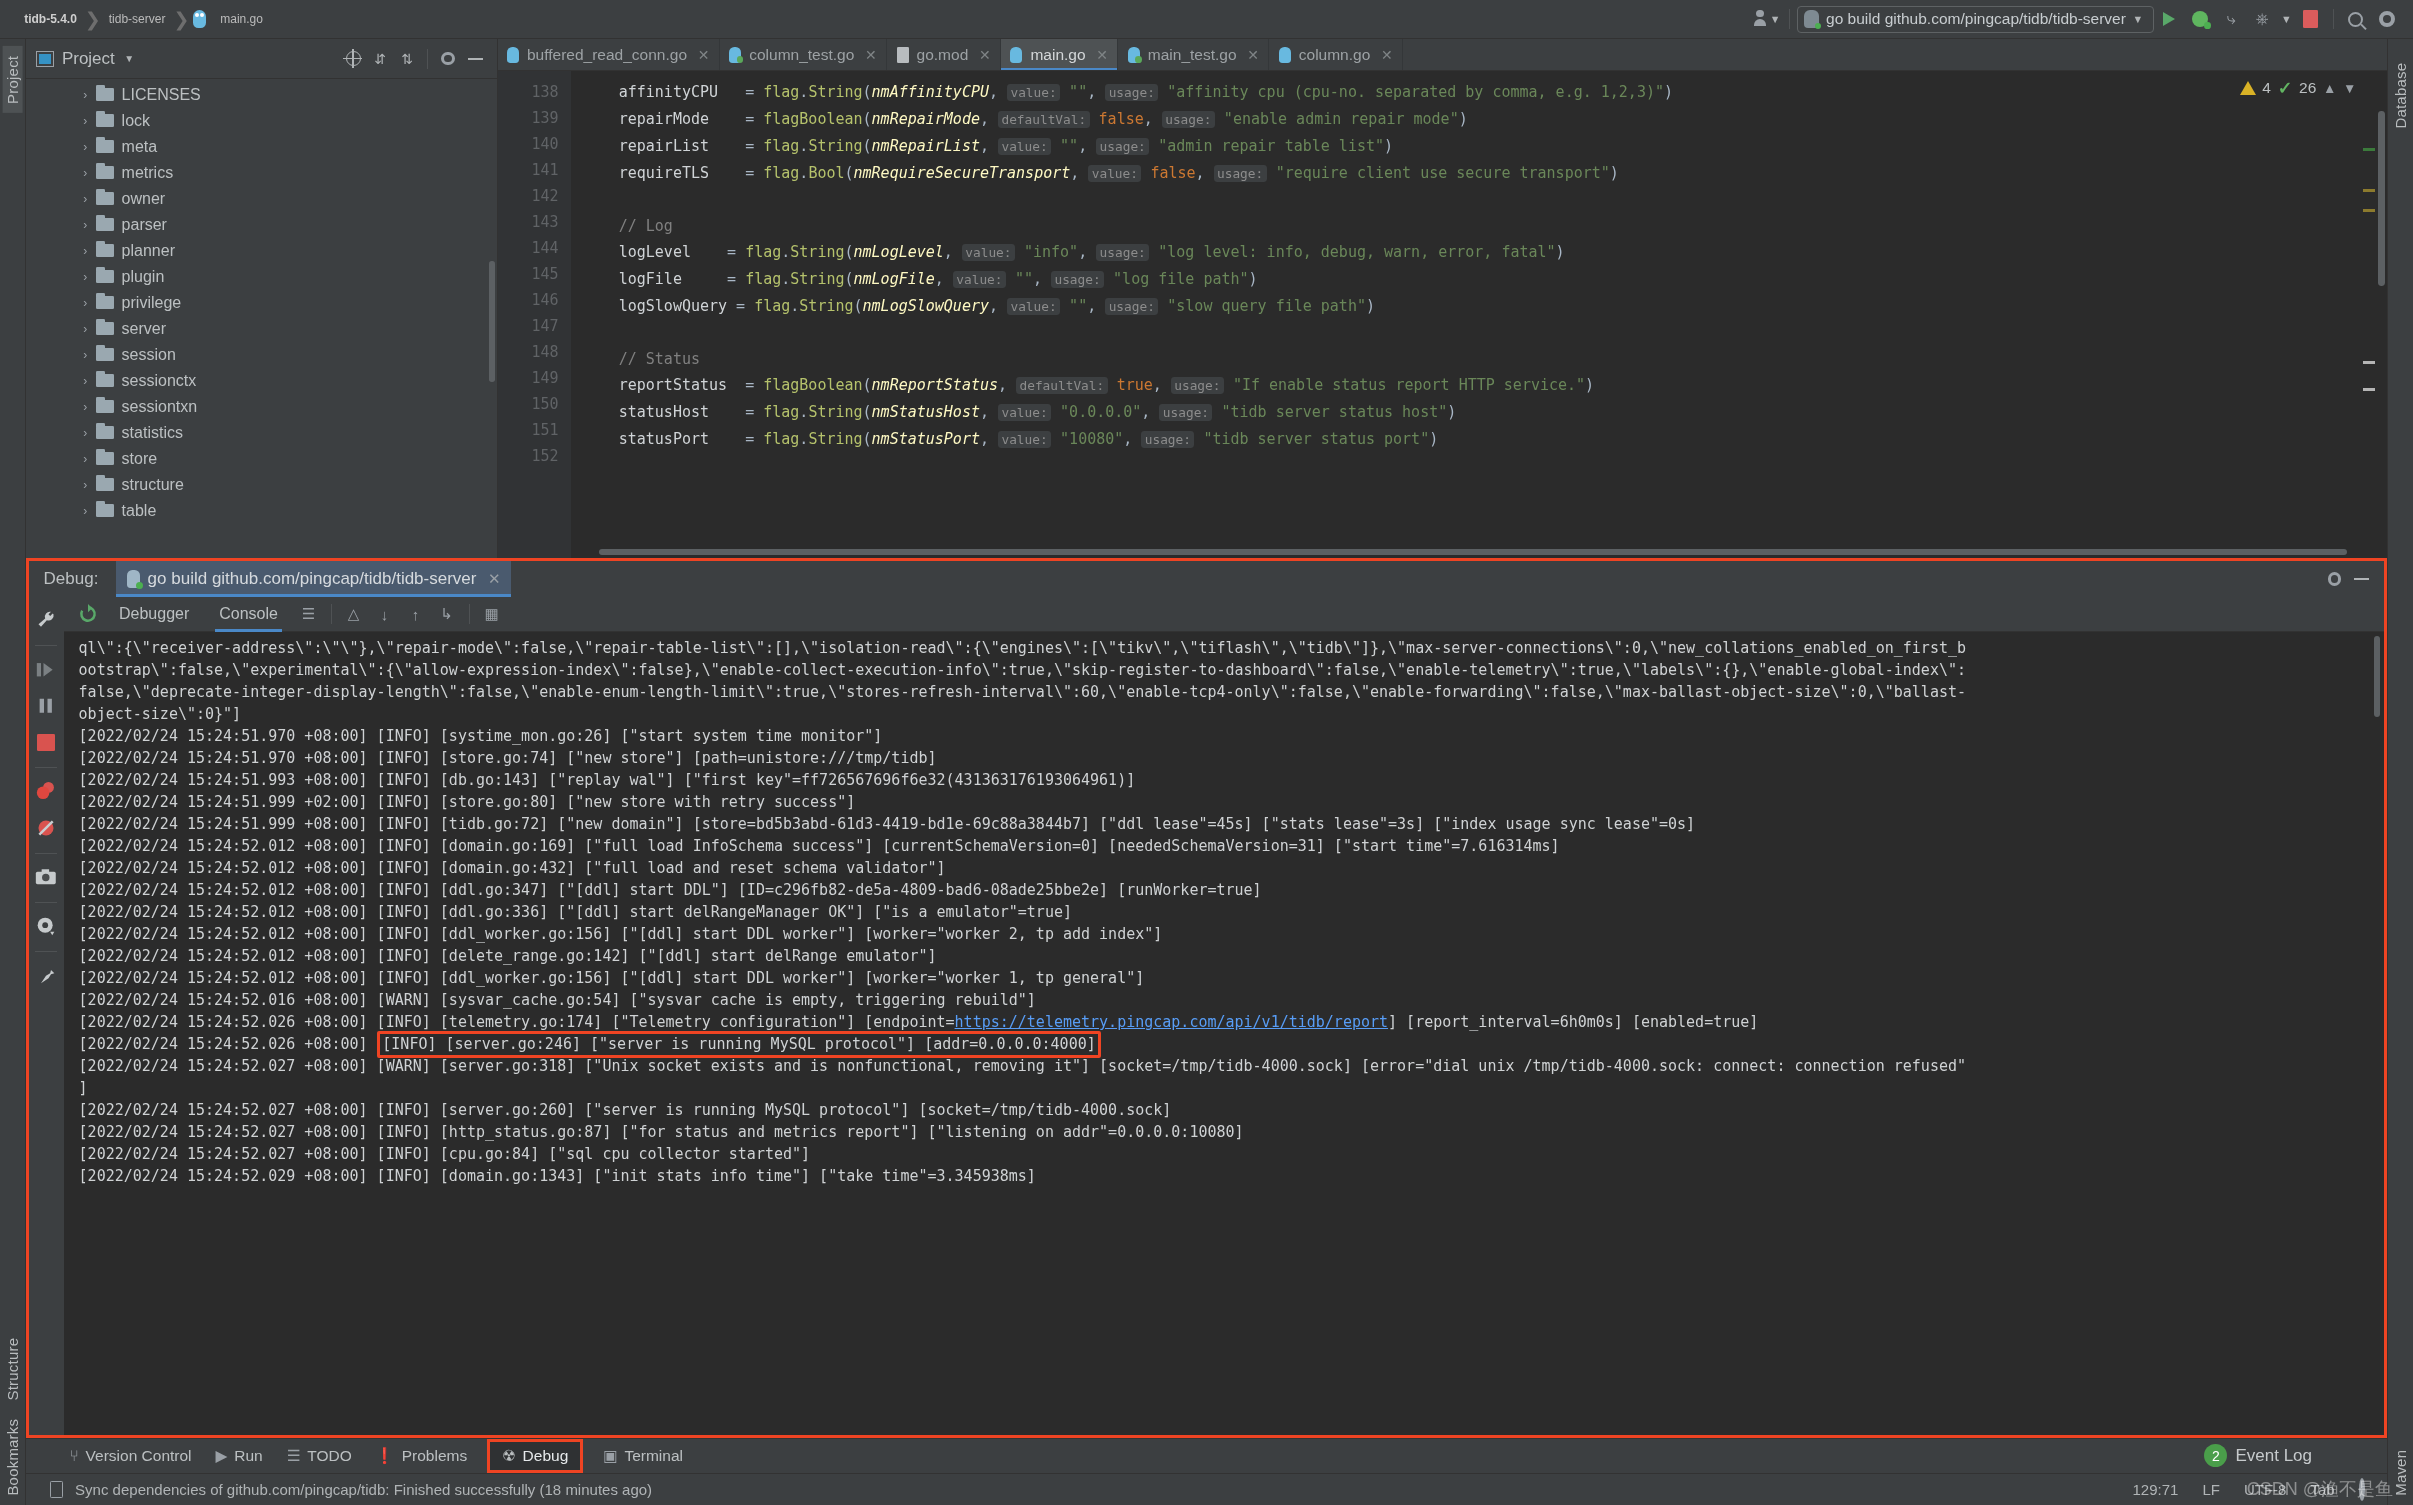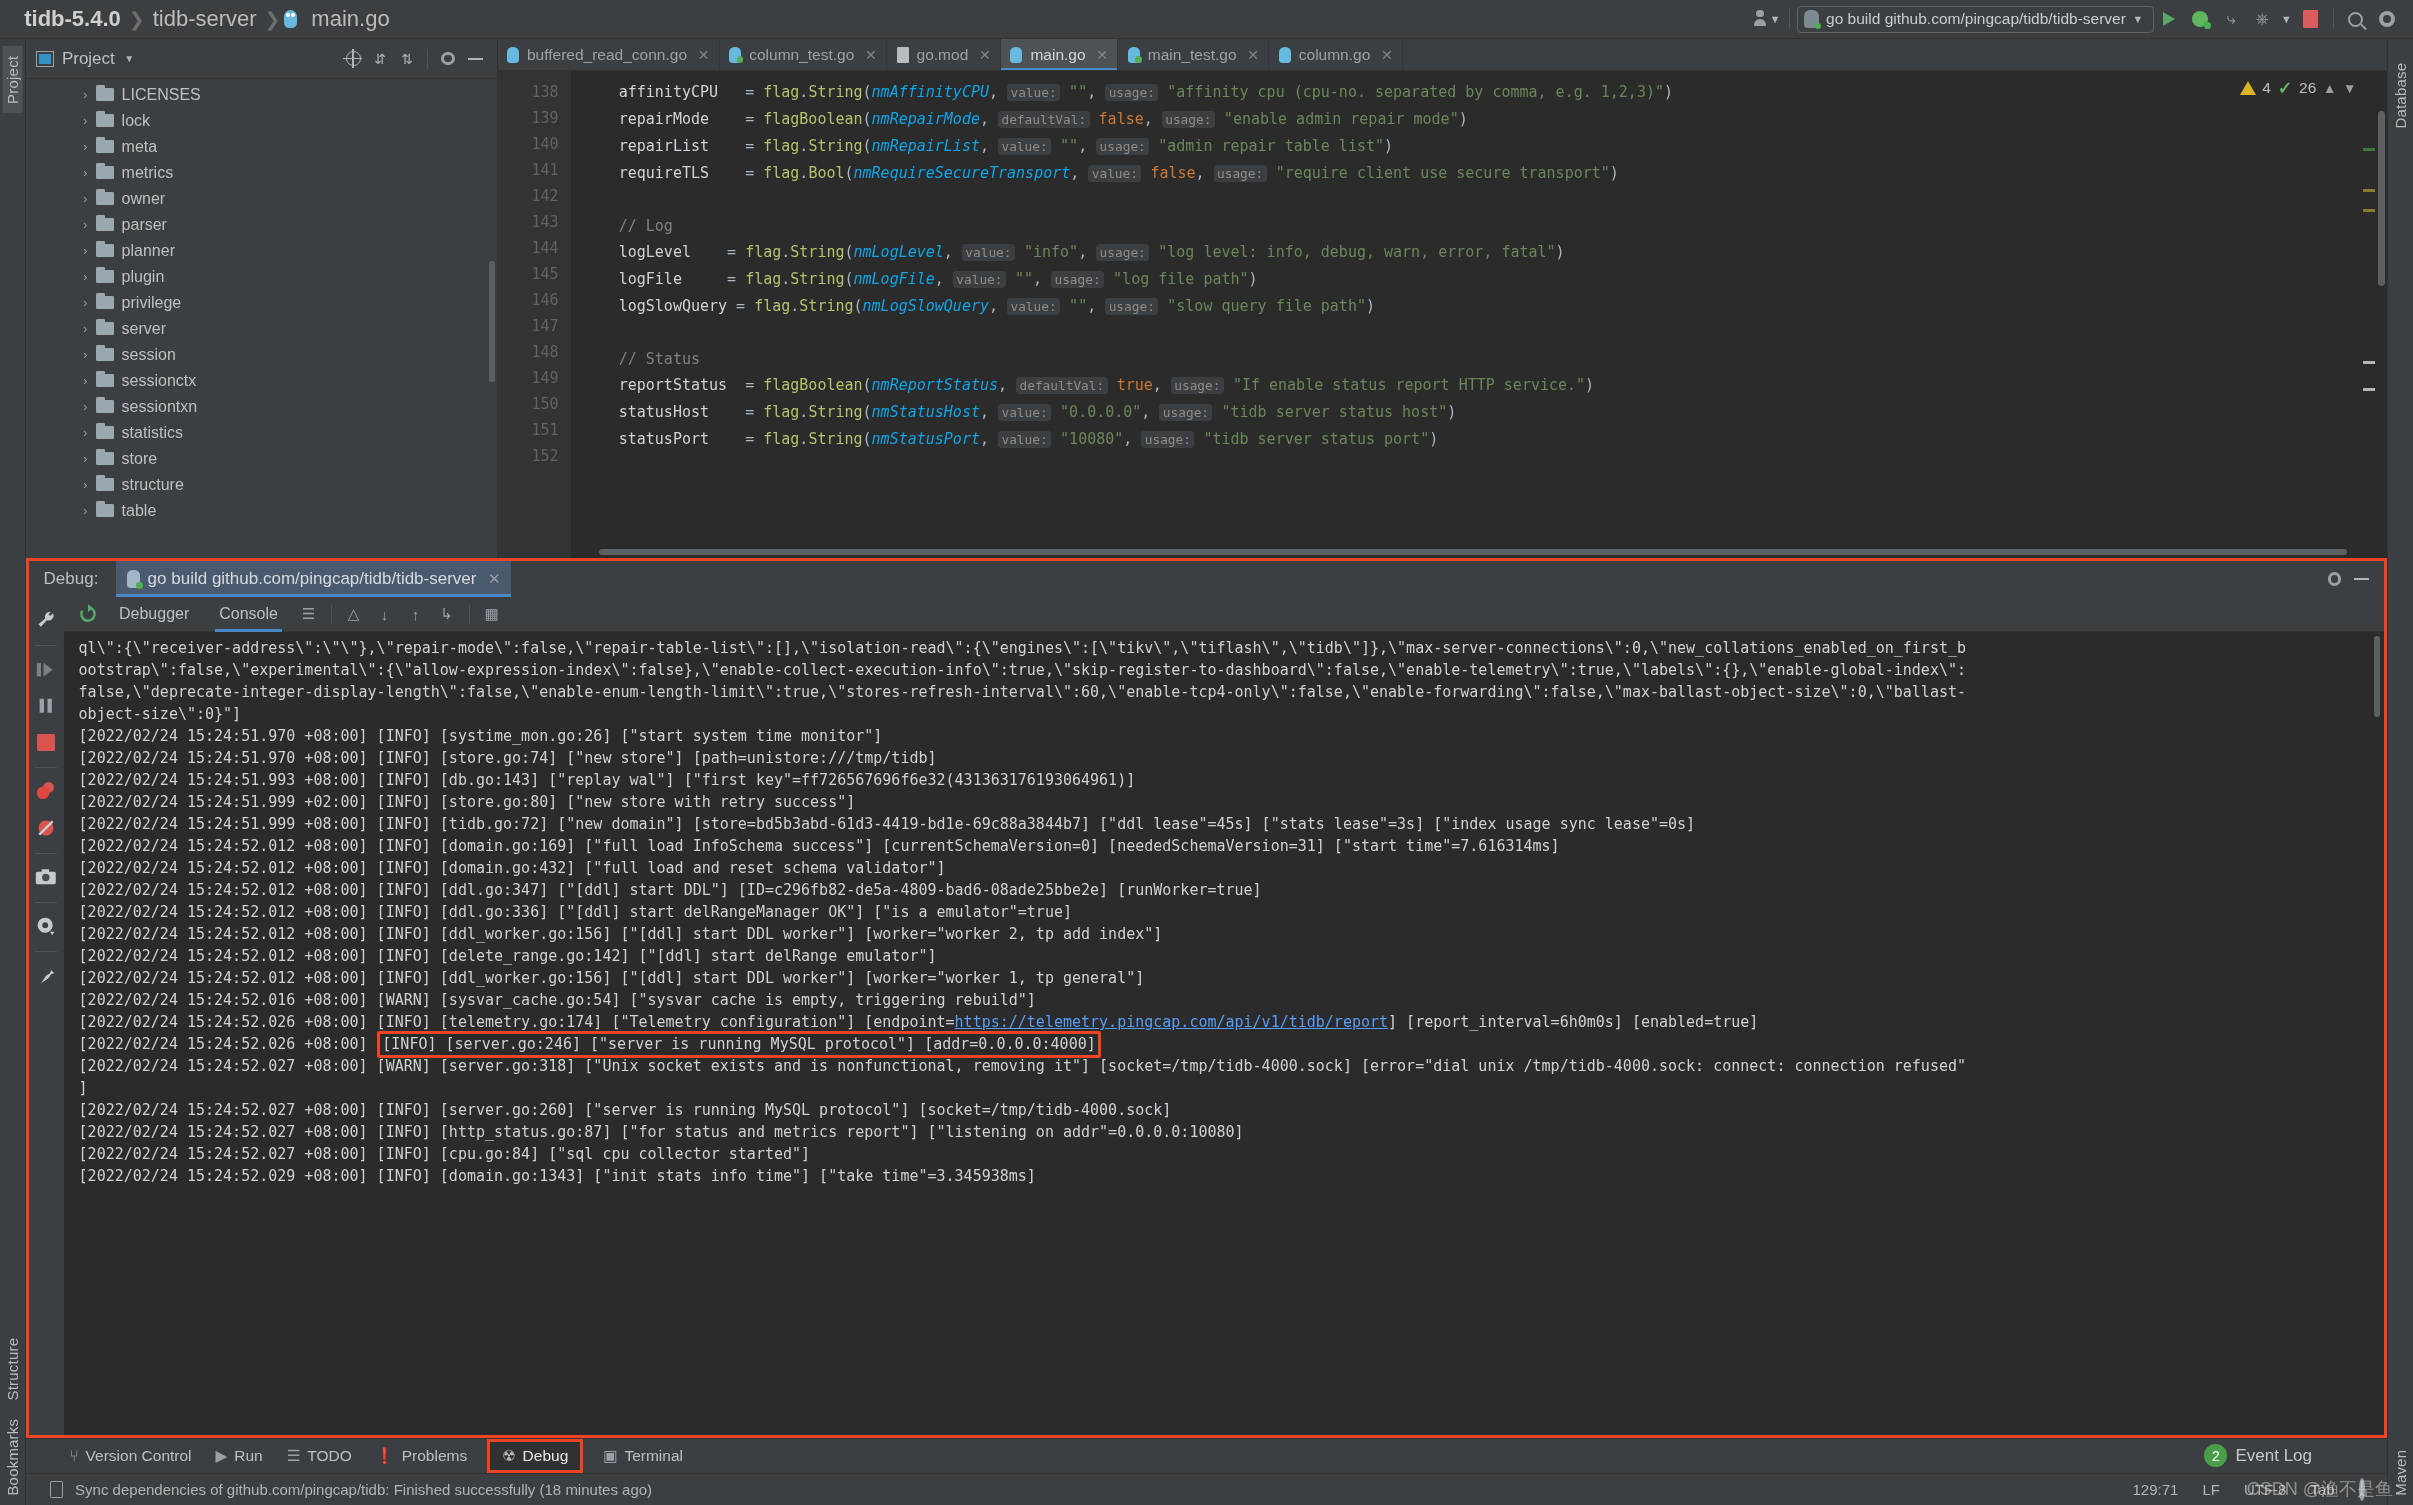--- a/index.html
+++ b/index.html
@@ -19,21 +19,21 @@
   
   .topbar {
     height: 39px; flex: 0 0 39px;
     background: #3c3f41;
     display: flex; align-items: center;
     padding: 0 10.8px 0 17.5px;
     border-bottom: 0.7px solid #323232;
   }
   .crumbs { display: flex; align-items: center; gap: 0; }
   .crumb {
-    color: #bbbbbb; font-size: 22px; padding: 0 6.7px;
+    color: #bbbbbb; font-size: 12px; padding: 0 6.7px;
     white-space: nowrap;
   }
   .crumb.bold { font-weight: bold; color: #cfcfcf; }
   .crumb-sep { color: #6e6e6e; font-size: 19px; padding: 0 1.3px; }
   .go-gopher {
     width: 17.5px; height: 20px; display: inline-block;
     position: relative; margin-right: 5.4px; vertical-align: middle;
   }
   .go-gopher i {
     position: absolute; left: 2px; top: 1.3px;
@@ -224,21 +224,21 @@
     color: #606366; font-size: 15px; font-family: "DejaVu Sans Mono", monospace;
     line-height: 26px;
   }
   .code {
     flex: 1 1 auto; padding: 8px 0 0 12px; overflow: hidden;
     font-family: "DejaVu Sans Mono", monospace; font-size: 15px;
     line-height: 26px; color: #a9b7c6; white-space: pre;
   }
   .code .kw { color: #cc7832; }
   .code .fn { color: #b5c26c; }
-  .code .param { color: #0ea5e9; font-style: italic; }
+  .code .param { color: #fef9c3; font-style: italic; }
   .code .str { color: #6a8759; }
   .code .cmt { color: #808080; }
   .code .hint {
     background: #3c3f41; color: #8c8c8c; border-radius: 3.4px;
     padding: 0.7px 3.4px; font-size: 12.8px;
   }
   .code .var { color: #d0d4d7; }
   .code .punct { color: #a9b7c6; }
 
   .insp {

